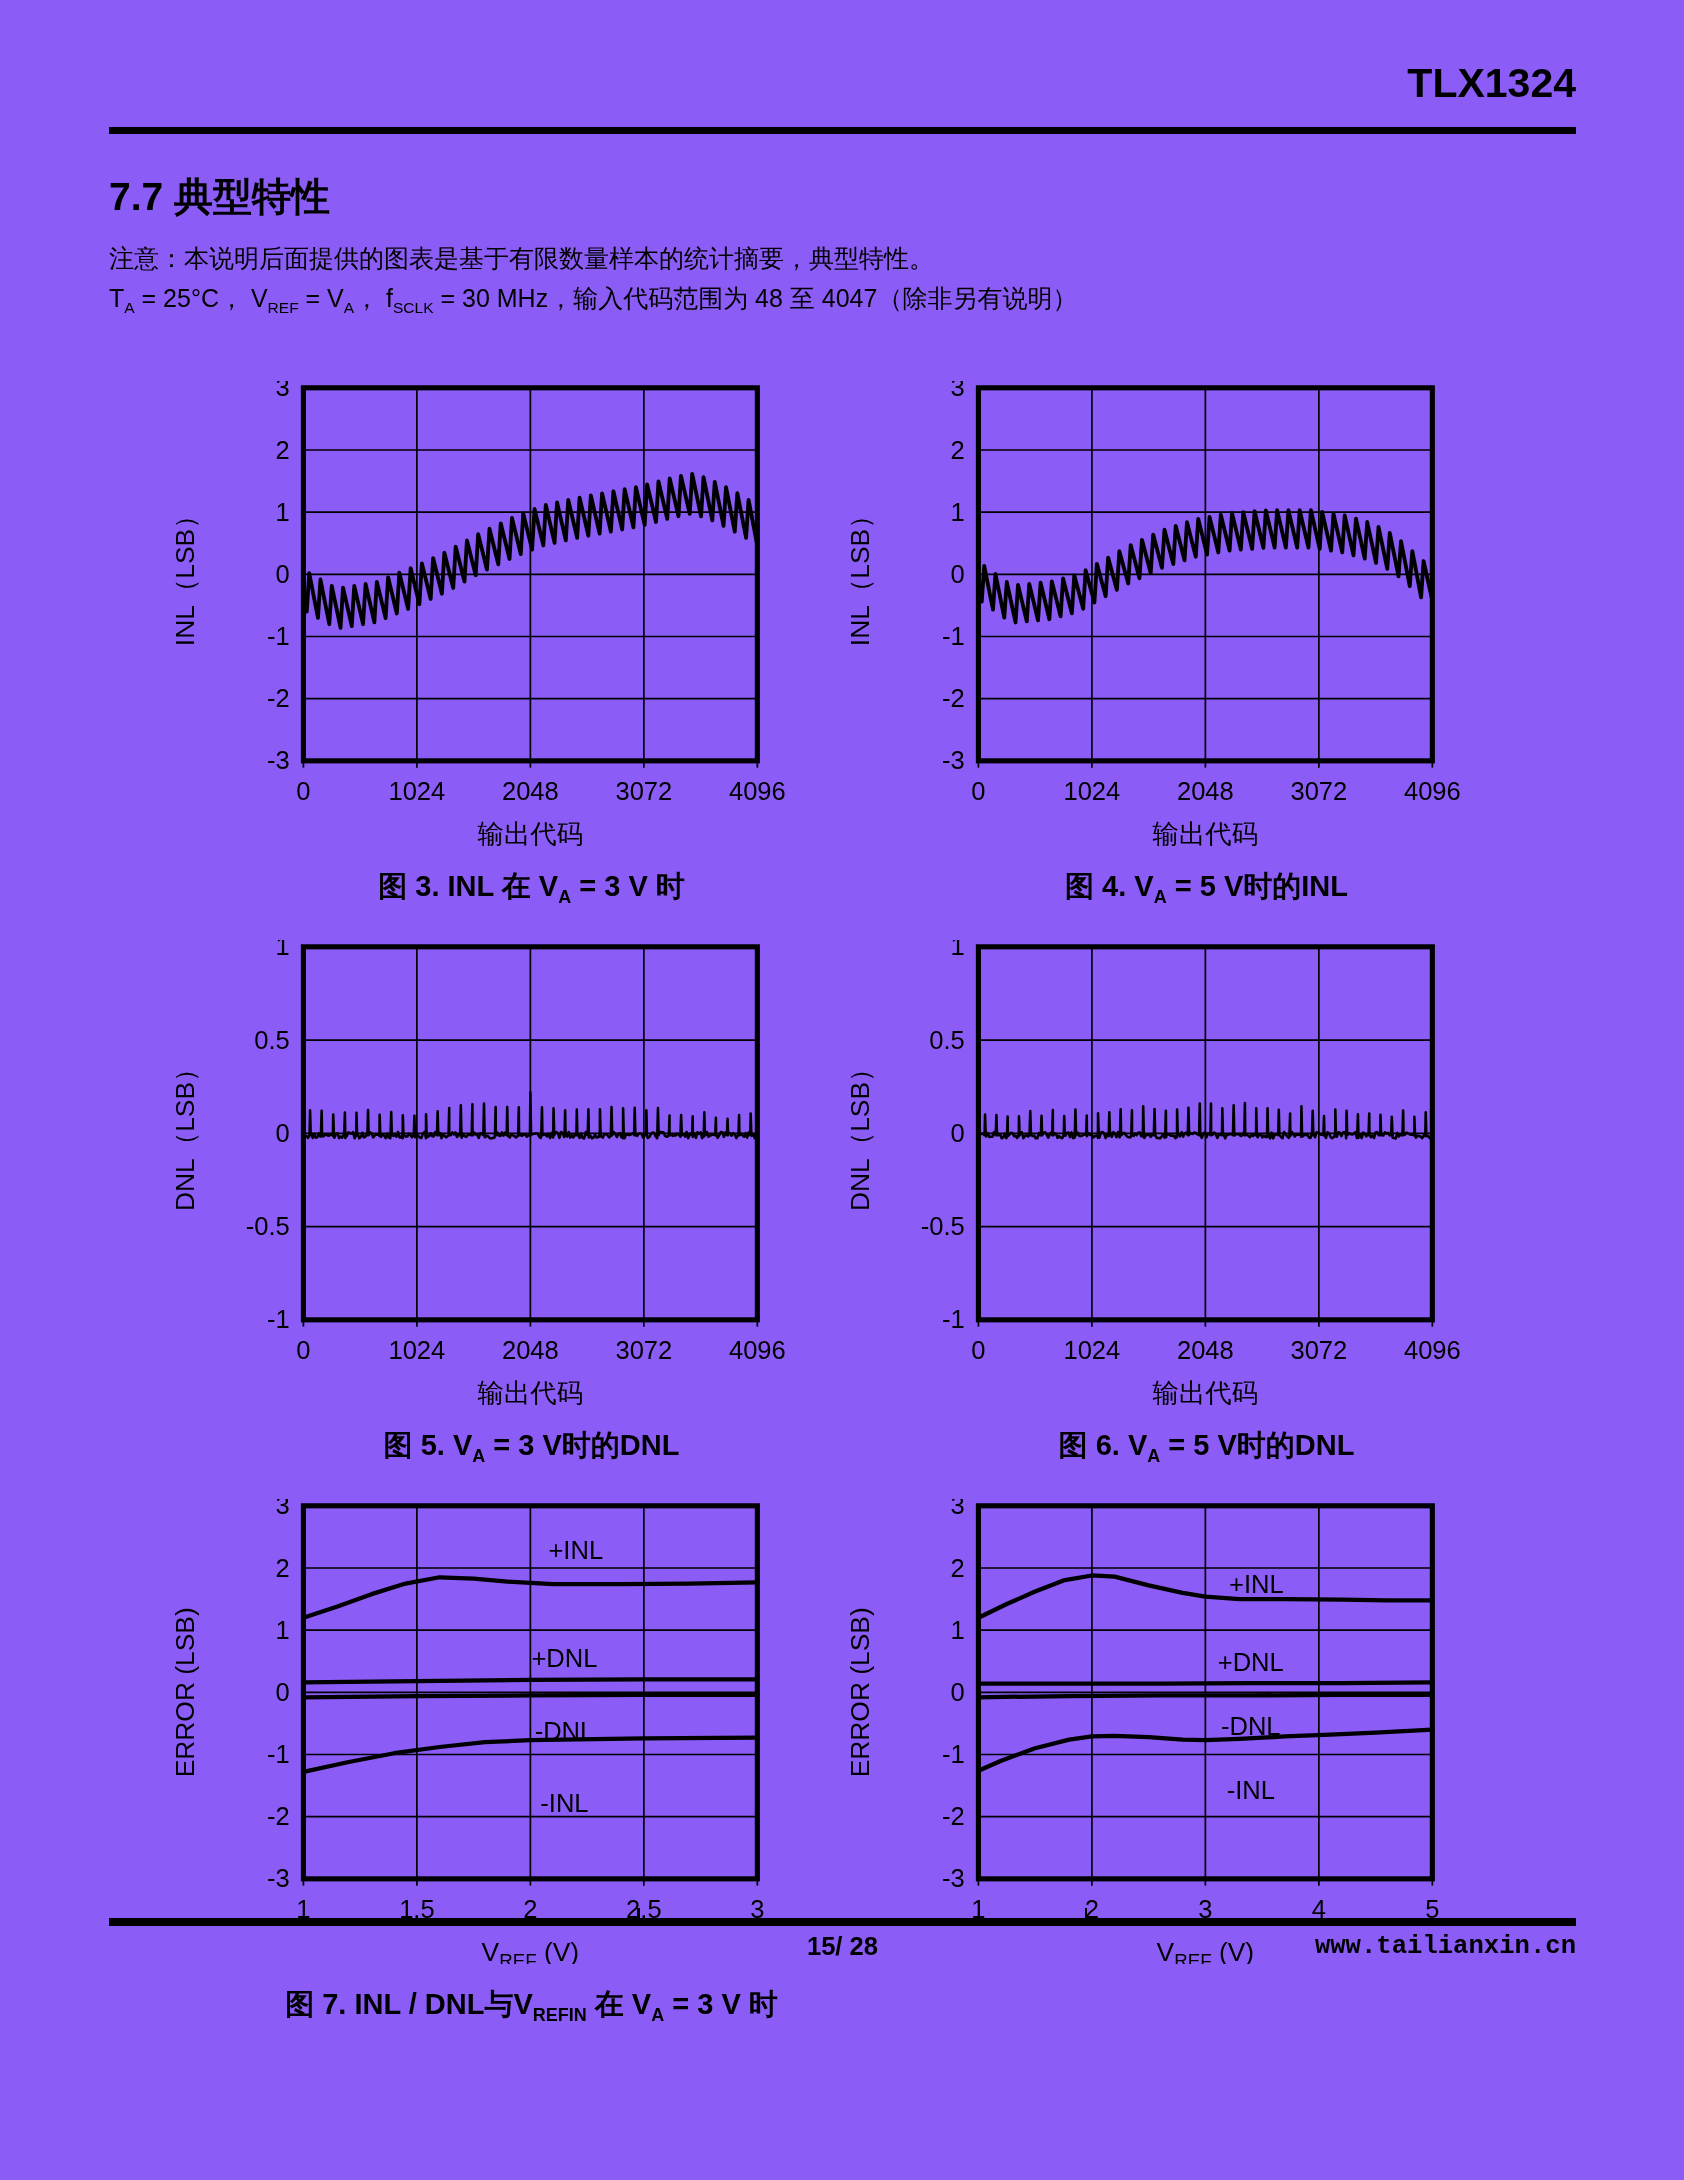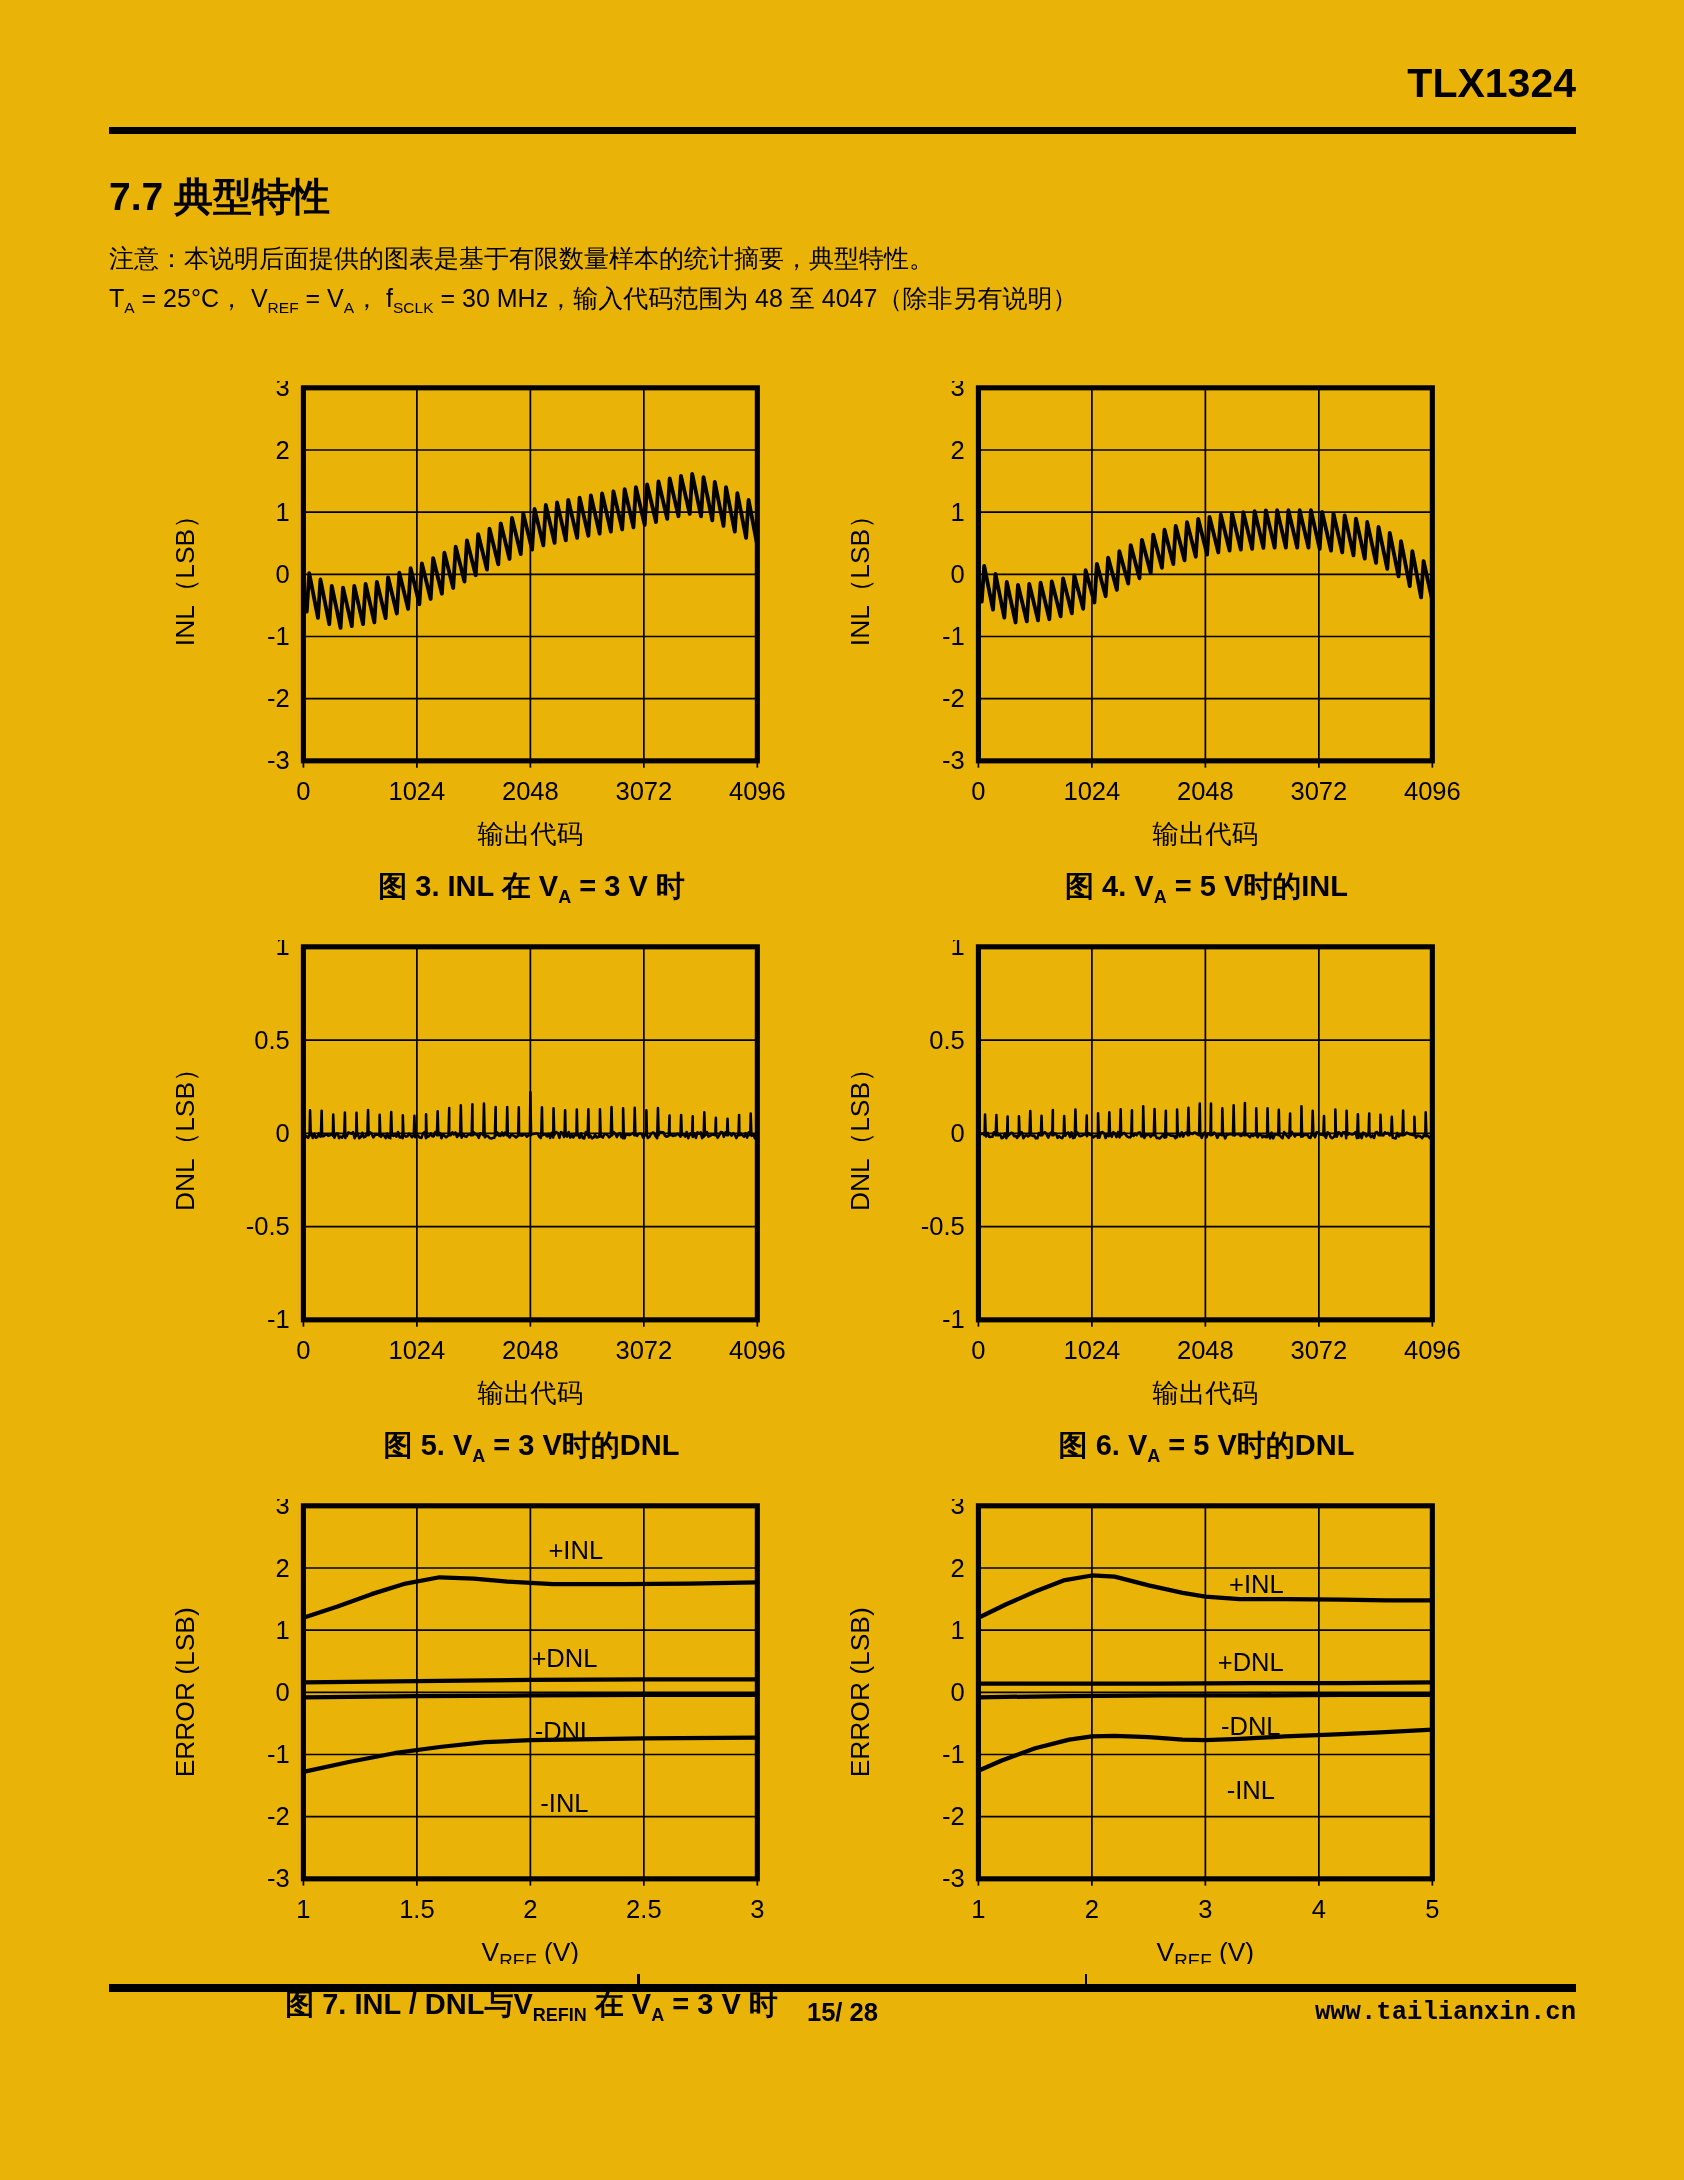--- a/index.html
+++ b/index.html
@@ -1,27 +1,27 @@
 <!DOCTYPE html>
 <html style="font-size:13.6px"><head>
 <meta charset="utf-8">
 <style>
   html,body{margin:0;padding:0;background:#fff;}
   body{font-family:"Liberation Sans","DejaVu Sans",sans-serif;color:#000;}
-  .page{position:relative;width:1685px;height:2181px;background:#eab308;overflow:hidden;}
+  .page{position:relative;width:1685px;height:2181px;background:#8b5cf6;overflow:hidden;}
   .header{margin:0 109px;padding-top:60px;padding-bottom:20.4px;border-bottom:7.7px solid #000;}
   .doc-title{font-size:41px;font-weight:bold;text-align:right;letter-spacing:0px;}
   .section-title{margin:36px 109px 8px;font-size:39px;font-weight:bold;}
   .notes{margin:13.6px 109px 0;font-size:25px;line-height:40px;}
   .notes sub, .fig-caption sub{font-size:0.62em;}
   .charts{margin-top:53px;padding-left:150px;display:grid;grid-template-columns:675px 675px;row-gap:32px;}
   figure{margin:0;padding:0;}
   svg text{font-family:"Liberation Sans","DejaVu Sans",sans-serif;fill:#000;}
   .fig-caption{margin:18px 0 0 128px;width:507px;text-align:center;font-size:29px;font-weight:bold;white-space:nowrap;}
-  .footer{position:absolute;left:109px;right:109px;top:1984px;}
+  .footer{position:absolute;left:109px;right:109px;top:1918px;}
   .footer-rule{position:relative;height:7.7px;background:#000;}
   .footer-tick{position:absolute;top:-10.2px;width:2.6px;height:10.2px;background:#000;}
   .footer-row{position:relative;margin-top:6.8px;height:34px;font-size:25.6px;font-weight:bold;}
   .page-number{position:absolute;left:0;right:0;text-align:center;}
   .website-url{position:absolute;right:0;font-family:Liberation Mono, monospace;}
 </style>
 </head>
 <body>
 
 <div class="page">

